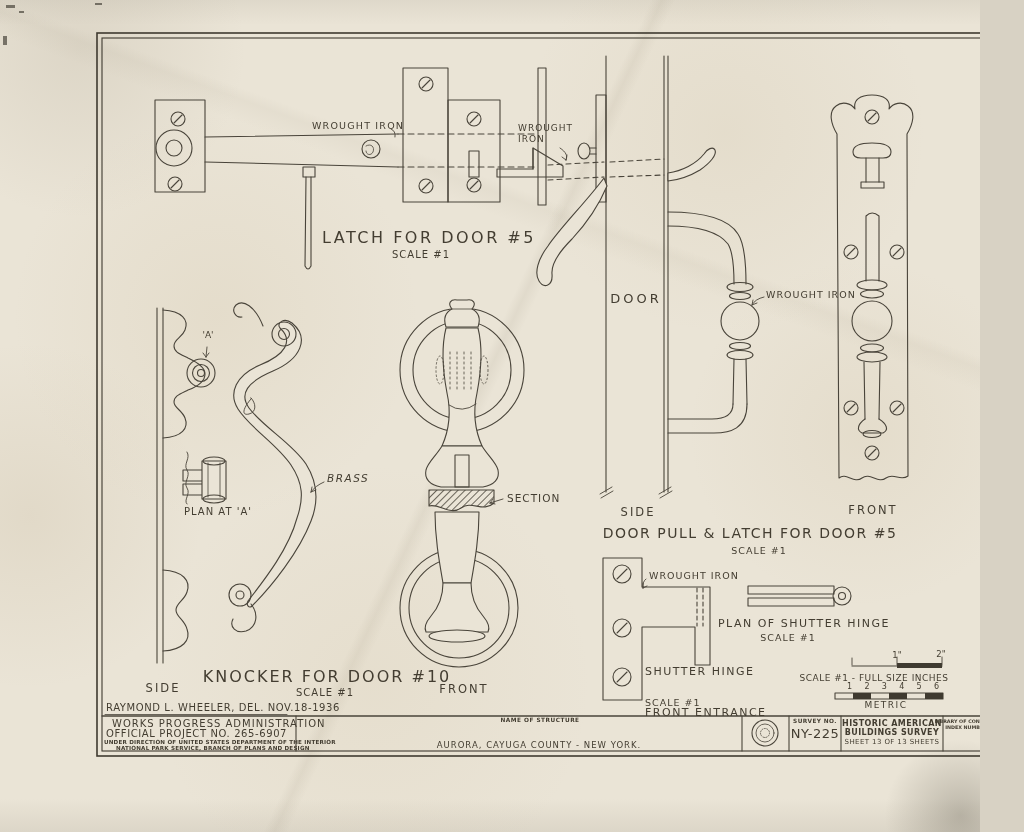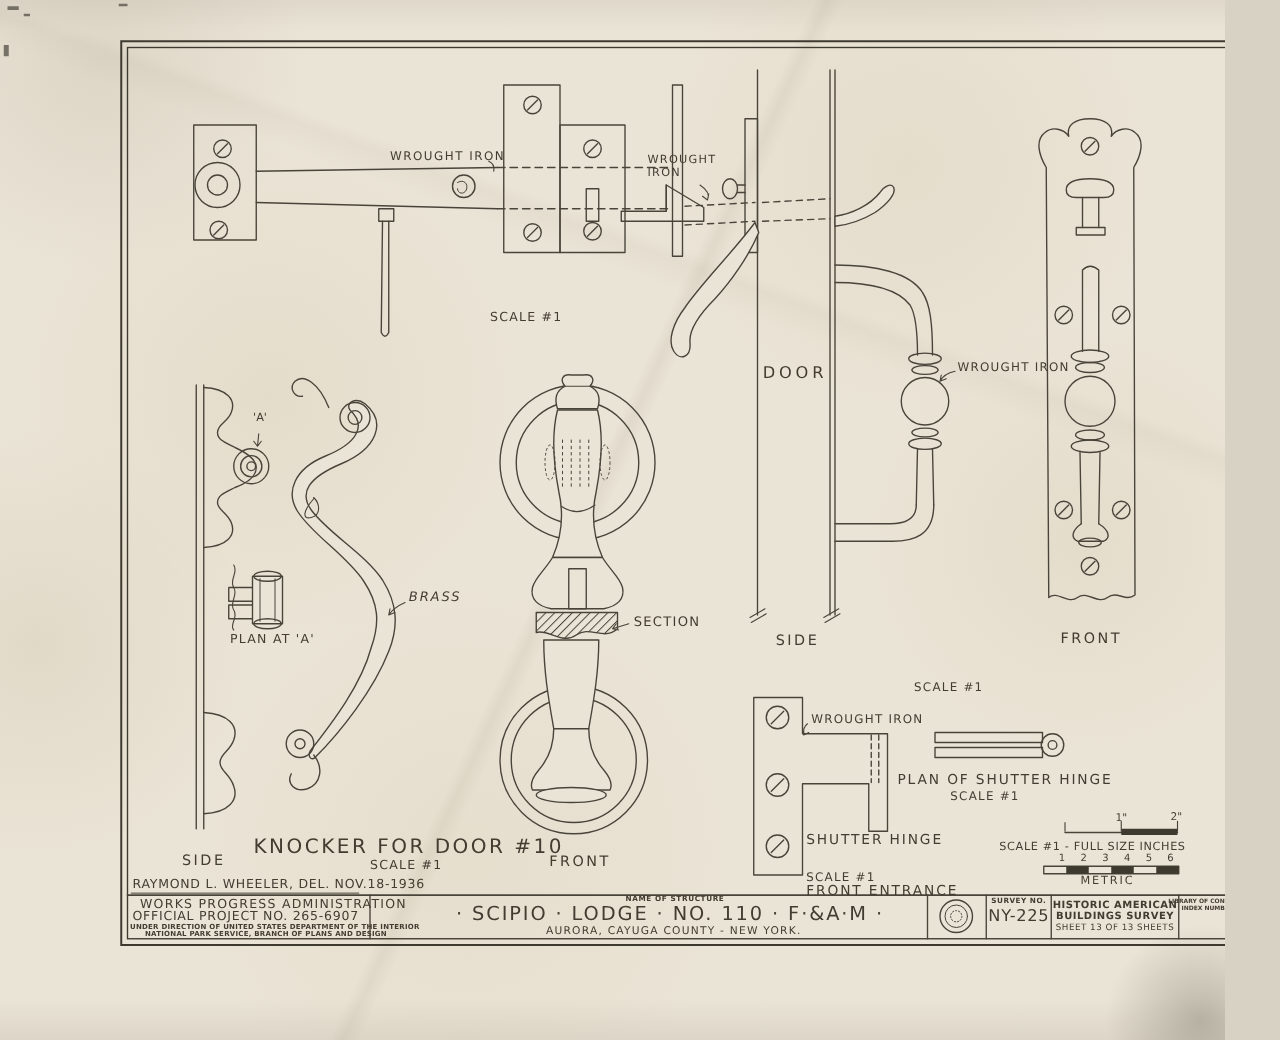--- a/index.html
+++ b/index.html
@@ -254,30 +254,32 @@
 
     <g>
       <circle cx="765" cy="733" r="13"></circle>
       <circle cx="765" cy="733" r="9" stroke-width=".8"></circle>
       <circle cx="765" cy="733" r="4.5" stroke-width=".8" stroke-dasharray="1,1.5"></circle>
     </g>
   </g>
 </svg>
 
 <div class="lbl" style="left:312px;top:120px;font-size:9.5px;letter-spacing:1.2px;">WROUGHT IRON</div>
+<div class="lbl c" style="left:429px;top:228px;font-size:16px;letter-spacing:2.5px;">LATCH FOR DOOR #5</div>
 <div class="lbl c" style="left:421px;top:249px;font-size:10px;letter-spacing:1px;">SCALE #1</div>
 <div class="lbl" style="left:518px;top:123px;font-size:9px;letter-spacing:1px;line-height:11px;">
   <div>WROUGHT</div>
   <div>IRON</div>
 </div>
 
 <div class="lbl c" style="left:636px;top:291px;font-size:13px;letter-spacing:3px;">DOOR</div>
 <div class="lbl" style="left:766px;top:289px;font-size:9.5px;letter-spacing:1px;">WROUGHT IRON</div>
 <div class="lbl c" style="left:638px;top:505px;font-size:11.5px;letter-spacing:2px;">SIDE</div>
 <div class="lbl c" style="left:873px;top:503px;font-size:11.5px;letter-spacing:2px;">FRONT</div>
+<div class="lbl c" style="left:750px;top:525px;font-size:14px;letter-spacing:1.5px;">DOOR PULL &amp; LATCH FOR DOOR #5</div>
 <div class="lbl c" style="left:759px;top:545px;font-size:9.5px;letter-spacing:1px;">SCALE #1</div>
 
 <div class="lbl c" style="left:208px;top:330px;font-size:9px;">'A'</div>
 <div class="lbl" style="left:327px;top:472px;font-size:10.5px;letter-spacing:1.5px;font-style:italic;">BRASS</div>
 <div class="lbl" style="left:184px;top:506px;font-size:10px;letter-spacing:1px;">PLAN AT 'A'</div>
 <div class="lbl" style="left:507px;top:492px;font-size:10.5px;letter-spacing:1px;">SECTION</div>
 <div class="lbl c" style="left:163px;top:681px;font-size:11.5px;letter-spacing:2px;">SIDE</div>
 <div class="lbl c" style="left:327px;top:667px;font-size:16px;letter-spacing:2px;">KNOCKER FOR DOOR #10</div>
 <div class="lbl c" style="left:325px;top:687px;font-size:10px;letter-spacing:1px;">SCALE #1</div>
 <div class="lbl c" style="left:464px;top:682px;font-size:11.5px;letter-spacing:2px;">FRONT</div>
@@ -303,21 +305,20 @@
 <div class="lbl c" style="left:886px;top:700px;font-size:9px;letter-spacing:1.5px;">METRIC</div>
 
 <div class="lbl" style="left:106px;top:702px;font-size:10px;letter-spacing:.6px;">RAYMOND L. WHEELER, DEL. NOV.18-1936</div>
 
 <div class="lbl" style="left:112px;top:718px;font-size:10px;letter-spacing:1px;">WORKS PROGRESS ADMINISTRATION</div>
 <div class="lbl" style="left:106px;top:728px;font-size:10px;letter-spacing:.6px;">OFFICIAL PROJECT NO. 265-6907</div>
 <div class="lbl" style="left:104px;top:739px;font-size:5.6px;font-weight:bold;letter-spacing:.2px;">UNDER DIRECTION OF UNITED STATES DEPARTMENT OF THE INTERIOR</div>
 <div class="lbl" style="left:116px;top:745px;font-size:5.6px;font-weight:bold;letter-spacing:.2px;">NATIONAL PARK SERVICE, BRANCH OF PLANS AND DESIGN</div>
 
 <div class="lbl c" style="left:540px;top:717px;font-size:5.8px;font-weight:bold;letter-spacing:.5px;">NAME OF STRUCTURE</div>
-<div class="lbl c" style="left:536px;top:722px;font-size:15.5px;letter-spacing:1.5px;">· SCIPIO · LODGE · NO. 110 · F·&amp;A·M ·</div>
 <div class="lbl c" style="left:539px;top:740px;font-size:8.5px;letter-spacing:1px;">AURORA, CAYUGA COUNTY - NEW YORK.</div>
 
 <div class="lbl c" style="left:815px;top:718px;font-size:5.8px;font-weight:bold;letter-spacing:.4px;">SURVEY NO.</div>
 <div class="lbl c" style="left:815px;top:726px;font-size:13px;letter-spacing:.5px;">NY-225</div>
 
 <div class="lbl c" style="left:892px;top:719px;font-size:8px;font-weight:bold;letter-spacing:.4px;">HISTORIC AMERICAN</div>
 <div class="lbl c" style="left:892px;top:728px;font-size:8px;font-weight:bold;letter-spacing:.4px;">BUILDINGS SURVEY</div>
 <div class="lbl c" style="left:892px;top:738px;font-size:7px;letter-spacing:.4px;">SHEET 13 OF 13 SHEETS</div>
 
 <div class="lbl c" style="left:966px;top:719px;font-size:4.8px;font-weight:bold;">LIBRARY OF CONGRESS</div>

